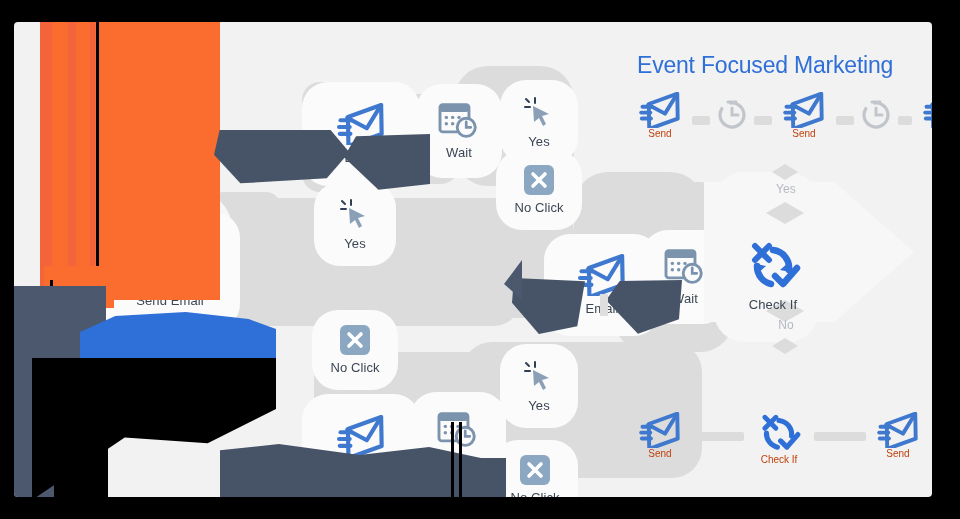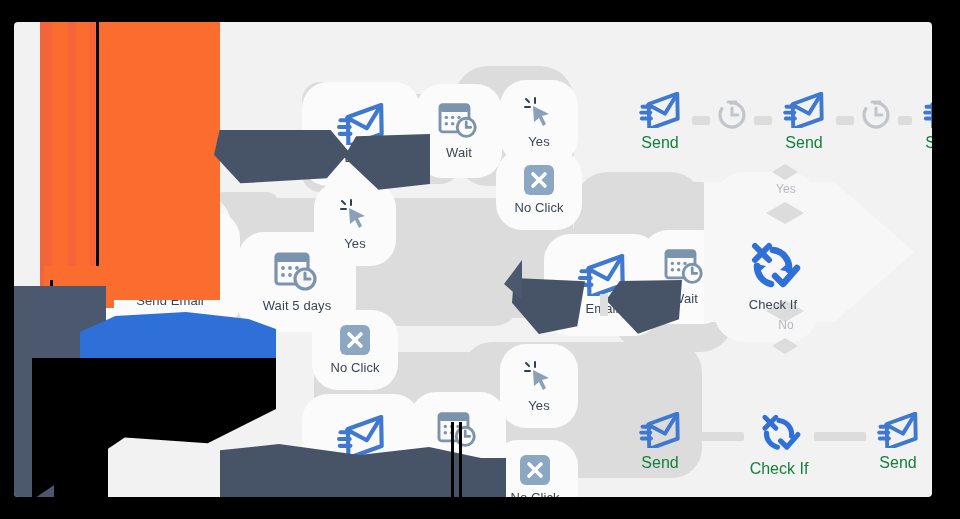--- a/index.html
+++ b/index.html
@@ -37,21 +37,21 @@
     position:absolute;color:#2f6fd8;font-size:23px;letter-spacing:-.2px;
     white-space:nowrap;
   }
   .headline.sub{font-size:19px;}
 
   
   .seq{position:absolute;display:flex;align-items:flex-start;}
   .seq .step{display:flex;flex-direction:column;align-items:center;width:64px;}
   .seq .dash{width:38px;height:9px;background:#dcdcdc;border-radius:2px;margin-top:24px;}
   .seq .dash.short{width:18px;}
-  .seq .slbl{font-size:16px;color:#15803d;margin-top:6px;}
+  .seq .slbl{font-size:10px;color:#c2410c;}
 
   
   .wedge{
     position:absolute;background:#f7f7f7;
     clip-path:polygon(0 0,62% 0,100% 50%,62% 100%,0 100%);
   }
 
   
   .art{position:absolute;}
   .art.orange{background:#fb6d2e;}
@@ -93,36 +93,20 @@
           <path d="M22 14 L68 6 L62 44 L16 52 Z" transform="rotate(-10 42 29)"></path>
           <path d="M21 15 L44 33 L67 7" transform="rotate(-10 42 29)"></path>
           <path d="M10 22 H24"></path>
             <path d="M8 31 H22"></path>
             <path d="M9 40 H23"></path>
         </g>
       </svg>
       <div class="lbl">Send Email</div>
     </div>
 
-    <div class="card bright" style="left:224px;top:210px;width:118px;height:100px;">
-      <svg class="ico" width="46" height="42" viewBox="0 0 46 42">
-        <g fill="#7b93ad">
-          <rect x="2" y="3" width="32" height="30" rx="3" fill="none" stroke="#7b93ad" stroke-width="3.2"></rect>
-          <rect x="2" y="3" width="32" height="8" rx="3"></rect>
-          <circle cx="9" cy="17" r="1.9"></circle>
-            <circle cx="16" cy="17" r="1.9"></circle>
-            <circle cx="23" cy="17" r="1.9"></circle>
-          <circle cx="9" cy="24" r="1.9"></circle>
-            <circle cx="16" cy="24" r="1.9"></circle>
-          <circle cx="31" cy="28" r="10" fill="#f6f6f6" stroke="#7b93ad" stroke-width="3.2"></circle>
-          <path d="M31 22 V28 H36" stroke="#7b93ad" stroke-width="3" fill="none" stroke-linecap="round"></path>
-        </g>
-      </svg>
-      <div class="lbl">Wait 5 days</div>
-    </div>
 
     <div class="card bright" style="left:300px;top:160px;width:82px;height:84px;">
       <svg class="ico" width="34" height="34" viewBox="0 0 34 34">
         <g stroke="#2f3f52" stroke-width="2" stroke-linecap="round">
           <path d="M4 4 L7 7"></path>
             <path d="M3 12 H8"></path>
             <path d="M13 3 V8"></path>
         </g>
         <path d="M11 11 L27 19 L20 21 L24 29 L21 31 L17 23 L12 27 Z" fill="#8ba0b6"></path>
       </svg>
@@ -296,20 +280,21 @@
           <path d="M28 10 A18 18 0 0 1 44 30" stroke-width="6.5"></path>
           <path d="M44 22 L45 32 L35 30" stroke-width="0" fill="#2f6fd8"></path>
           <path d="M26 44 A18 18 0 0 1 12 26" stroke-width="6.5"></path>
           <path d="M12 34 L11 24 L21 26" stroke-width="0" fill="#2f6fd8"></path>
           <path d="M30 36 L38 44 L52 28" stroke-width="6.5" stroke-linejoin="round"></path>
         </g>
       </svg>
       <div class="lbl">Check If</div>
     </div>
 
+    <div class="headline" style="left:623px;top:30px;">Event Focused Marketing</div>
 
     <div class="seq" style="left:614px;top:70px;">
       <div class="step">
         <svg class="ico" width="48" height="36" viewBox="0 0 74 54">
           <g stroke="#3f78cf" stroke-width="6" stroke-linecap="round" stroke-linejoin="round" fill="none">
             <path d="M22 14 L68 6 L62 44 L16 52 Z" transform="rotate(-10 42 29)"></path>
             <path d="M21 15 L44 33 L67 7" transform="rotate(-10 42 29)"></path>
             <path d="M10 22 H24"></path>
               <path d="M8 31 H22"></path>
               <path d="M9 40 H23"></path>

